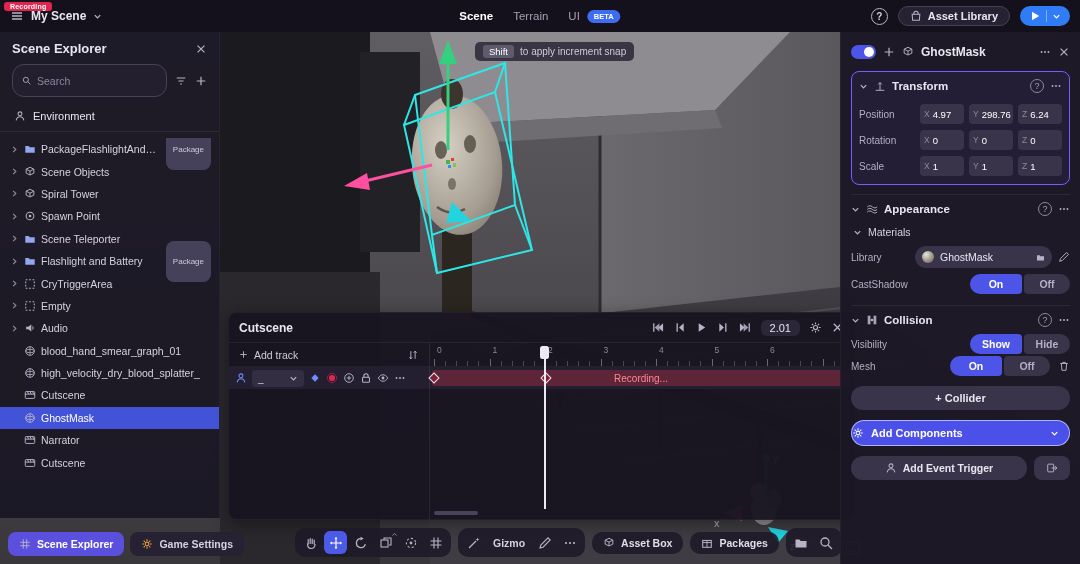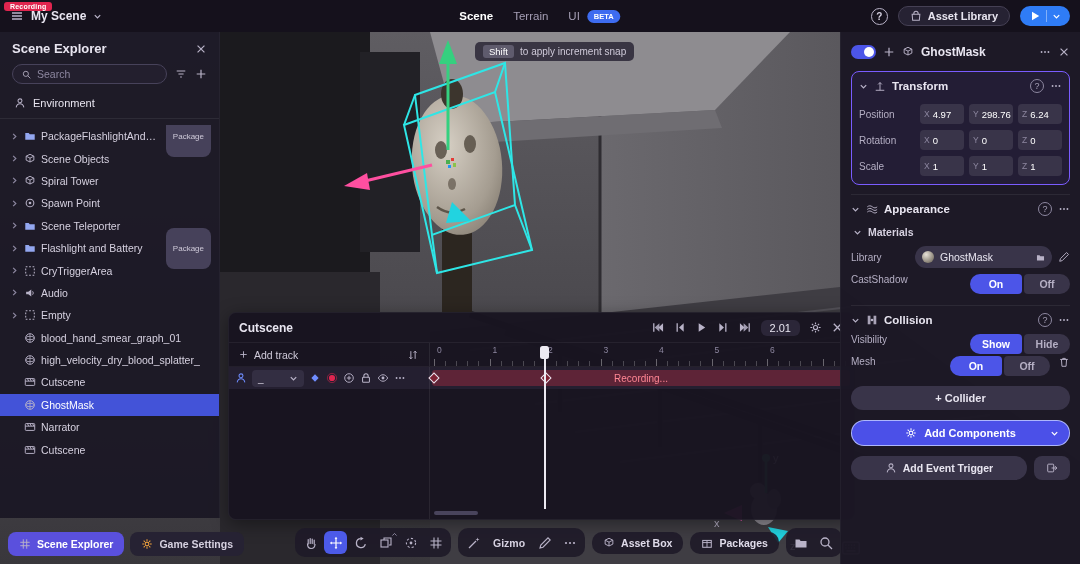--- a/index.html
+++ b/index.html
@@ -29,21 +29,21 @@
 .asset-lib{display:flex;align-items:center;gap:6px;background:#262233;border:1px solid #454054;border-radius:10px;padding:3px 11px;font-size:11px;font-weight:600}
 .play-btn{display:flex;align-items:center;gap:5px;background:#2f7cf6;border-radius:12px;padding:4px 9px}
 .play-btn .ic{color:#fff}
 .pb-div{width:1px;height:12px;background:rgba(255,255,255,.4)}
 .rec-badge{position:absolute;left:4px;top:2px;z-index:50;background:#e0254f;color:#fff;font-size:7px;font-weight:700;padding:1px 6px;border-radius:3px;letter-spacing:.2px}
 
 .left-panel{position:absolute;left:0;top:32px;width:220px;height:486px;background:rgba(27,23,36,.94);z-index:30;display:flex;flex-direction:column;border-right:1px solid rgba(255,255,255,.04)}
 .lp-head{display:flex;align-items:center;padding:9px 12px 6px}
 .lp-title{font-size:13px;font-weight:700;flex:1}
 .lp-search-row{display:flex;align-items:center;gap:8px;padding:2px 12px 8px}
-.search-box{flex:1;display:flex;align-items:center;gap:6px;background:#231f2e;border:1px solid #47425a;border-radius:12px;height:20px;padding:0 9px;color:#8d87a0}
+.search-box{flex:1;display:flex;align-items:center;gap:6px;background:#231f2e;border:1px solid #47425a;border-radius:12px;height:33px;padding:0 9px;color:#8d87a0}
 .ph{font-size:10.5px;color:#8d87a0}
 .env-row{display:flex;align-items:center;gap:7px;padding:5px 14px;font-size:11px}
 .lp-div{height:1px;background:rgba(255,255,255,.07);margin:4px 0 6px}
 .tree{flex:1;overflow:hidden}
 .tree-row{display:flex;align-items:center;height:22.4px;padding:0 8px 0 10px;gap:5px;font-size:10.5px;color:#d6d1e0}
 .tree-row.selected{background:#4353d8;color:#fff}
 .chev{width:9px;height:9px;display:inline-flex;color:#8d87a0;flex:none}
 .chev svg{width:100%;height:100%}
 .tree-row .ic{width:12px;height:12px}
 .tree-label{white-space:nowrap;overflow:hidden;text-overflow:ellipsis;flex:1}
@@ -97,33 +97,33 @@
 .sec-head{display:flex;align-items:center;gap:6px;height:24px}
 .sec-title{font-size:11.5px;font-weight:700}
 .qmark{width:14px;height:14px;border:1.2px solid #8d87a0;border-radius:50%;color:#a59fb5;font-size:9px;display:flex;align-items:center;justify-content:center;flex:none}
 .tf-card{border:1.4px solid #7a5cff;border-radius:8px;background:rgba(122,92,255,.07);padding:2px 7px 8px;margin-top:6px}
 .tf-row{display:grid;grid-template-columns:56px 1fr 1fr 1fr;gap:5px;align-items:center;margin-top:6px}
 .tf-label{font-size:10px;color:#b5afc4}
 .tf-chip{background:#393449;border-radius:4px;height:20px;display:flex;align-items:center;padding:0 4px;gap:3px;overflow:hidden}
 .tf-ax{font-size:8.5px;color:#8d87a0}
 .tf-val{font-size:9.5px;color:#fff;white-space:nowrap}
 .sec{margin-top:9px;border-top:1px solid rgba(255,255,255,.07);padding-top:2px}
-.sub-head{display:flex;align-items:center;gap:6px;height:22px;font-size:10.5px;font-weight:700;color:#d6d1e0;padding-left:2px}
+.sub-head{display:flex;align-items:center;gap:6px;height:22px;font-size:10.5px;font-weight:400;color:#d6d1e0;padding-left:2px}
 .mat-row{display:flex;align-items:center;gap:6px;margin:3px 0 6px}
 .row-label{font-size:10px;color:#b5afc4;width:58px;flex:none}
 .mat-pill{flex:1;display:flex;align-items:center;gap:6px;background:#393449;border-radius:11px;height:22px;padding:0 7px;font-size:10.5px}
 .sphere{width:12px;height:12px;border-radius:50%;background:radial-gradient(circle at 35% 30%,#e8e2d8,#8f887c 65%,#5c564d);flex:none}
-.tog-row{display:flex;margin:2px 0}
+.tog-row{display:flex;align-items:center;margin:2px 0}
 .tog-row .row-label{flex:1}
 .seg{height:20px;display:flex;align-items:center;justify-content:center;font-size:10.5px;font-weight:600}
 .seg.on{background:#4c55e8;color:#fff;width:52px;border-radius:10px 4px 4px 10px}
 .seg.off{background:#393449;color:#b5afc4;width:46px;border-radius:4px 10px 10px 4px;margin-left:2px}
 .tog-row .trash{margin-left:8px}
 .wide-btn{height:24px;border-radius:12px;background:#393449;display:flex;align-items:center;justify-content:center;font-size:11px;font-weight:600;margin-top:10px}
-.add-comp{height:26px;border-radius:13px;background:#4b50e8;border:1.2px solid rgba(190,200,255,.85);display:flex;align-items:center;justify-content:center;gap:7px;margin-top:10px;font-size:11px;font-weight:700;color:#fff;position:relative}
+.add-comp{height:26px;border-radius:13px;background:#4b50e8;border:1.2px solid rgba(190,200,255,.85);display:flex;align-items:center;gap:7px;margin-top:10px;font-size:11px;font-weight:700;color:#fff;position:relative}
 .add-comp .ic{color:#fff}
 .chev-side{position:absolute;right:10px}
 .evt-row{display:flex;gap:7px;margin-top:10px}
 .evt-btn{flex:1;height:24px;border-radius:12px;background:#393449;display:flex;align-items:center;justify-content:center;gap:6px;font-size:10.5px;font-weight:600}
 .sq-btn{width:36px;height:24px;border-radius:8px;background:#393449;display:flex;align-items:center;justify-content:center}
 </style>
 </head>
 <body>
 
 <div class="app">
@@ -405,38 +405,38 @@
           <span class="tree-label">CryTriggerArea</span>
         </div>
         <div class="tree-row">
           <span class="chev">
             <svg viewBox="0 0 10 10">
               <path d="M3.5 2l3 3-3 3" stroke="currentColor" stroke-width="1.3" fill="none"></path>
             </svg>
           </span>
           <span class="ic">
             <svg viewBox="0 0 14 14">
+              <rect x="2" y="2" width="10" height="10" fill="none" stroke="currentColor" stroke-width="1.2" stroke-dasharray="2 2"></rect>
+            </svg>
+          </span>
+          <span class="tree-label">Empty</span>
+        </div>
+        <div class="tree-row">
+          <span class="chev">
+            <svg viewBox="0 0 10 10">
+              <path d="M3.5 2l3 3-3 3" stroke="currentColor" stroke-width="1.3" fill="none"></path>
+            </svg>
+          </span>
+          <span class="ic">
+            <svg viewBox="0 0 14 14">
               <path d="M2.5 5.5v3h2.5L8.5 11V3L5 5.5z" fill="currentColor"></path>
               <path d="M10 5a3 3 0 010 4" stroke="currentColor" fill="none" stroke-width="1.1"></path>
             </svg>
           </span>
           <span class="tree-label">Audio</span>
-        </div>
-        <div class="tree-row">
-          <span class="chev">
-            <svg viewBox="0 0 10 10">
-              <path d="M3.5 2l3 3-3 3" stroke="currentColor" stroke-width="1.3" fill="none"></path>
-            </svg>
-          </span>
-          <span class="ic">
-            <svg viewBox="0 0 14 14">
-              <rect x="2" y="2" width="10" height="10" fill="none" stroke="currentColor" stroke-width="1.2" stroke-dasharray="2 2"></rect>
-            </svg>
-          </span>
-          <span class="tree-label">Empty</span>
         </div>
         <div class="tree-row">
           <span class="chev"></span>
           <span class="ic">
             <svg viewBox="0 0 14 14">
               <circle cx="7" cy="7" r="5" fill="none" stroke="currentColor" stroke-width="1.1"></circle>
               <ellipse cx="7" cy="7" rx="5" ry="2" fill="none" stroke="currentColor" stroke-width="0.9"></ellipse>
               <path d="M7 2v10" stroke="currentColor" stroke-width="0.9"></path>
             </svg>
           </span>

